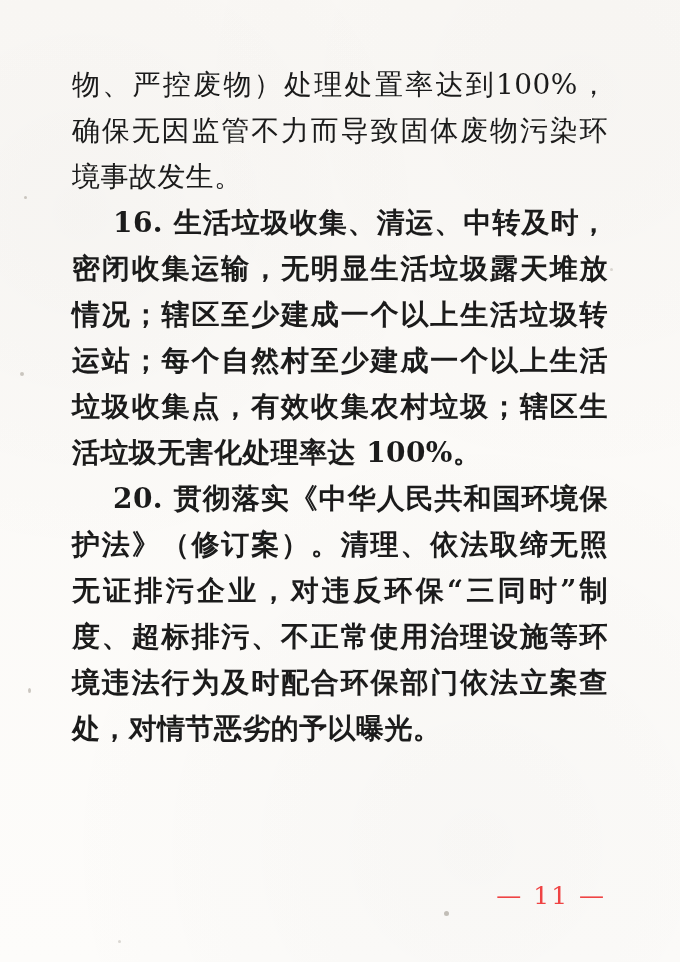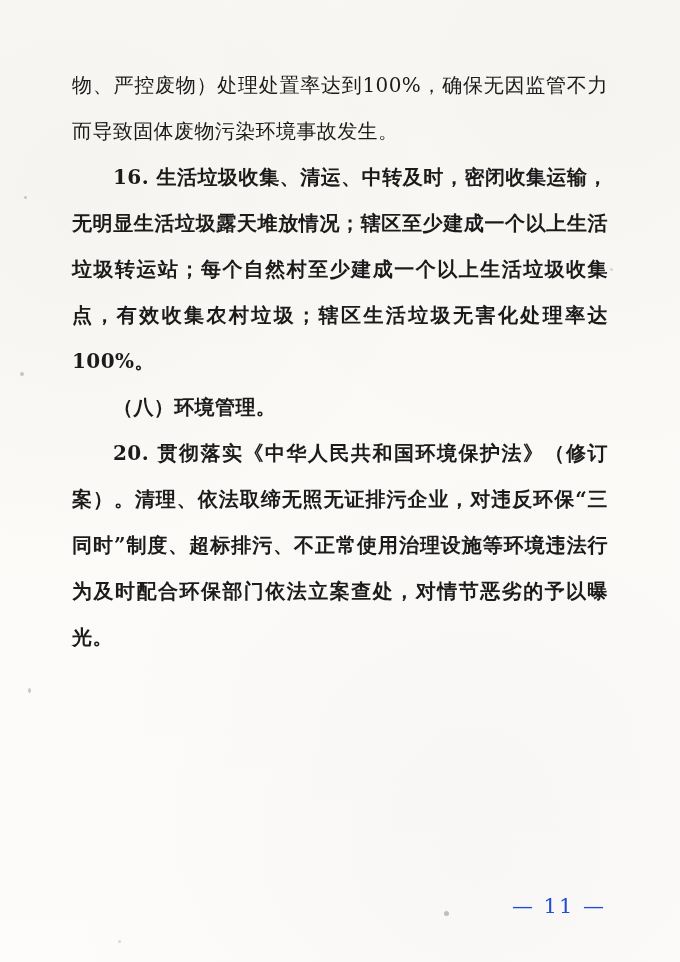--- a/index.html
+++ b/index.html
@@ -30,39 +30,39 @@
     pointer-events: none;
   }
   .body-text {
     position: absolute;
     left: 72px;
     top: 62px;
     width: 536px;
     color: #1b1b1b;
   }
   .para {
-    font-size: 20px;
+    font-size: 28px;
     line-height: 46px;
     letter-spacing: 0.4px;
     text-align: justify;
     text-justify: inter-ideograph;
     margin: 0 0 0 0;
     text-indent: 0;
   }
   .para.indent {
     text-indent: 41px;
     font-weight: bold;
   }
   .page-number {
     position: absolute;
     right: 74px;
-    bottom: 44px;
-    font-size: 21px;
+    bottom: 52px;
+    font-size: 25px;
     letter-spacing: 2px;
-    color: #1d4ed8;
+    color: #ef4444;
   }
   .speck {
     position: absolute;
     background: #b9b4ac;
     border-radius: 50%;
     opacity: 0.75;
     pointer-events: none;
   }
   .s1 { left: 24px;  top: 196px; width: 3px;  height: 3px; }
   .s2 { left: 20px;  top: 372px; width: 4px;  height: 4px; }
@@ -79,20 +79,19 @@
   <div class="speck s1"></div>
   <div class="speck s2"></div>
   <div class="speck s3"></div>
   <div class="speck s4"></div>
   <div class="speck s5"></div>
   <div class="speck s6"></div>
 
   <div class="body-text">
     <p class="para">物、严控废物）处理处置率达到100%，确保无因监管不力而导致固体废物污染环境事故发生。</p>
     <p class="para indent">16. 生活垃圾收集、清运、中转及时，密闭收集运输，无明显生活垃圾露天堆放情况；辖区至少建成一个以上生活垃圾转运站；每个自然村至少建成一个以上生活垃圾收集点，有效收集农村垃圾；辖区生活垃圾无害化处理率达 100%。</p>
-    <p class="para indent">（八）环境管理。</p>
     <p class="para indent">20. 贯彻落实《中华人民共和国环境保护法》（修订案）。清理、依法取缔无照无证排污企业，对违反环保“三同时”制度、超标排污、不正常使用治理设施等环境违法行为及时配合环保部门依法立案查处，对情节恶劣的予以曝光。</p>
 
   </div>
 
   <div class="page-number">— 11 —</div>
 
 </div>
 
 </body></html>

